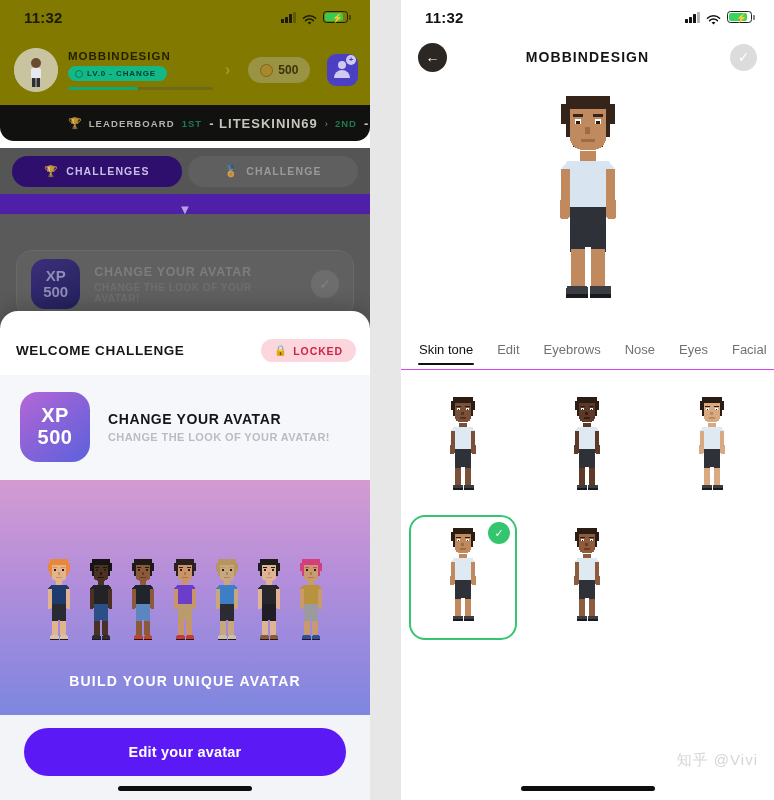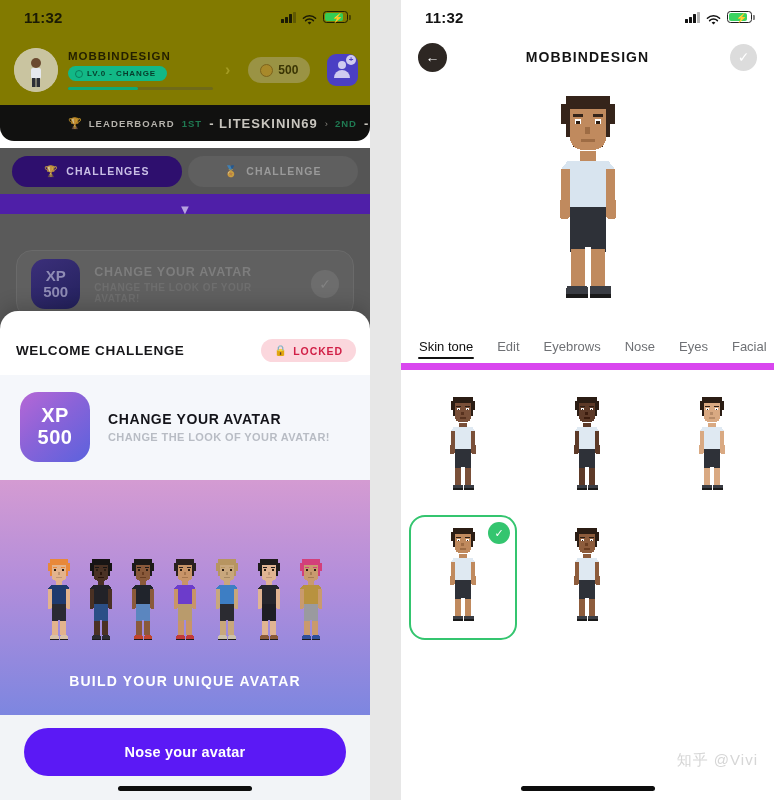--- a/index.html
+++ b/index.html
@@ -147,21 +147,21 @@
                 justify-content:center; font-size:14px; cursor:pointer; }
 
   .stage-area{ position:relative; height:250px; }
   .hero-avatar{ position:absolute; left:50%; top:2px; transform:translateX(-50%); }
   .shop-btn{ position:absolute; right:17px; top:22px; width:52px; height:64px;
              border-radius:13px; background:#8f8f8f; display:flex; flex-direction:column;
              align-items:center; justify-content:center; gap:4px; cursor:pointer; }
   .shop-label{ font-size:10px; font-weight:800; letter-spacing:.6px; color:#fff; }
 
   .tabs{ position:relative; display:flex; align-items:center; gap:24px;
-         padding:0 0 0 18px; height:40px; border-bottom:7px solid #d946ef; overflow:hidden; }
+         padding:0 0 0 18px; height:40px; border-bottom:1px solid #d946ef; overflow:hidden; }
   .tab{ font-size:13px; color:#6f7175; white-space:nowrap; cursor:pointer;
         position:relative; height:100%; display:flex; align-items:center; }
   .tab.active{ color:#101010; font-weight:400; }
   .tab.active::after{ content:""; position:absolute; left:-1px; right:-1px; bottom:4px;
                       height:2.5px; background:#111; border-radius:2px; }
 
   .grid{ padding:14px 0 0 0; display:grid; grid-template-columns:repeat(3,1fr);
          row-gap:6px; justify-items:center; }
   .cell{ width:108px; height:125px; border-radius:16px; display:flex; align-items:center;
          justify-content:center; position:relative; cursor:pointer; }
@@ -491,21 +491,21 @@
     <rect x="17" y="122" width="13" height="7" rx="2" fill="#2f4f9c"></rect>
     <rect x="31" y="122" width="13" height="7" rx="2" fill="#2f4f9c"></rect>
     <rect x="17" y="127" width="13" height="2.4" fill="#1a1a1a"></rect>
                 <rect x="31" y="127" width="13" height="2.4" fill="#1a1a1a"></rect>
   </svg></div>
           </div>
         <div class="promo-caption">BUILD YOUR UNIQUE AVATAR</div>
       </div>
 
       <div class="cta-zone">
-        <button class="cta">Nose your avatar</button>
+        <button class="cta">Edit your avatar</button>
       </div>
       <div class="home-ind"></div>
     </div>
   </div>
 
   <div id="gutter"></div>
 
   <div class="phone" id="phone-right">
 
     <div class="statusbar">

